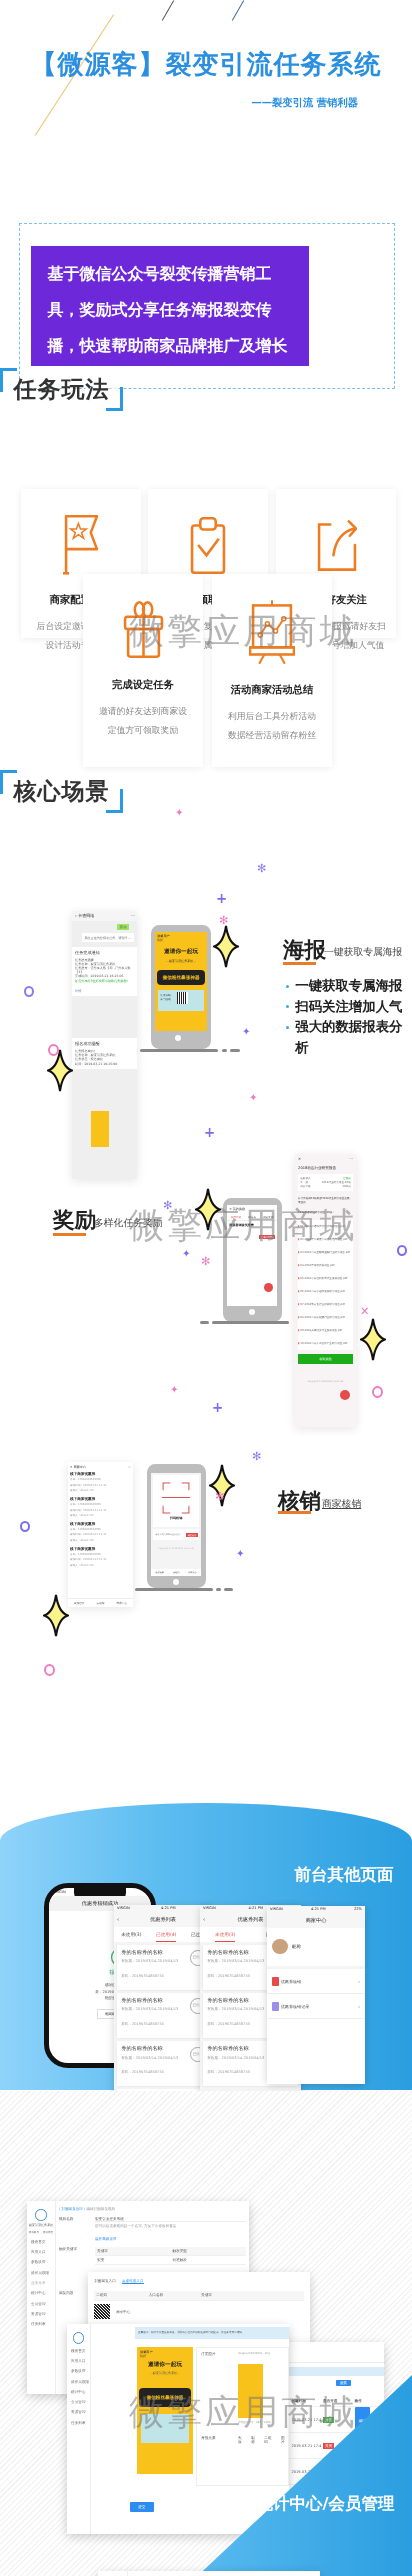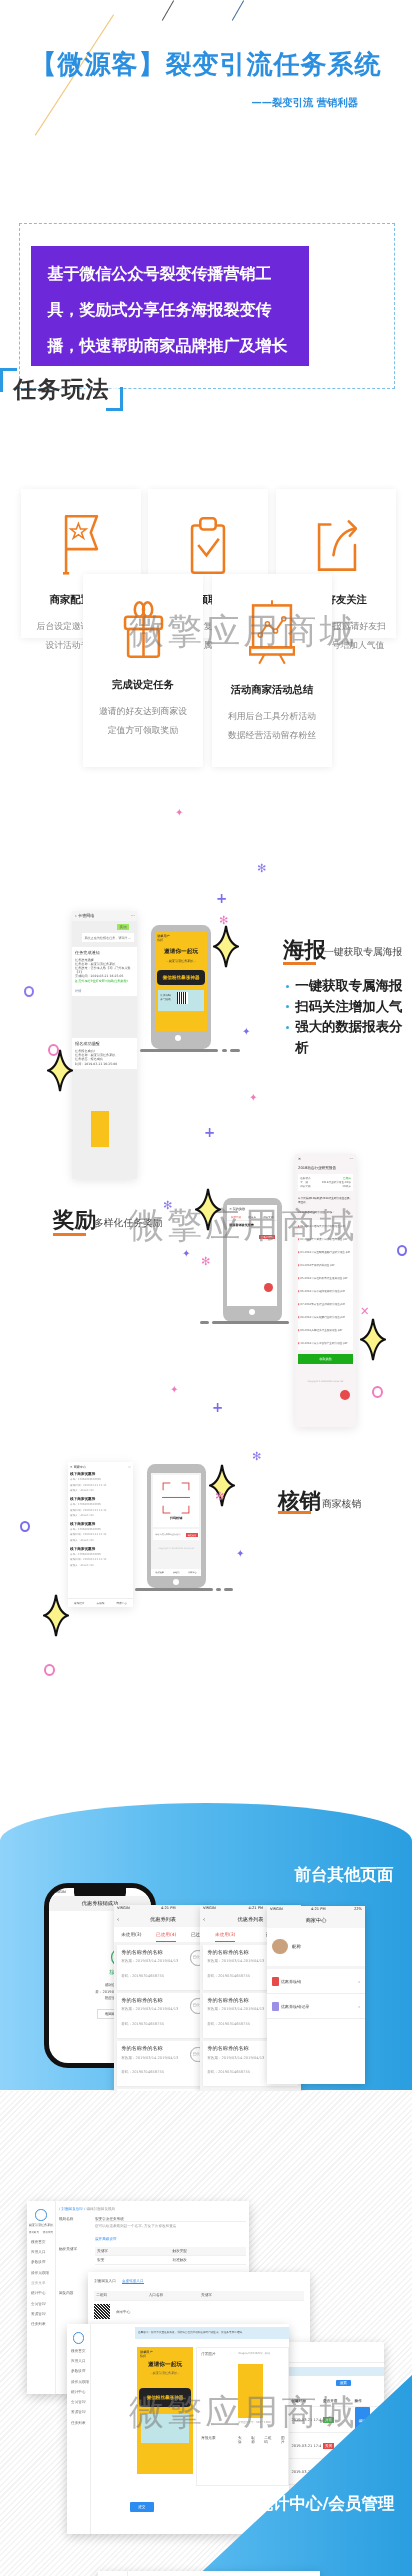--- a/index.html
+++ b/index.html
@@ -162,20 +162,23 @@
       </svg>
     <div class="ct">完成设定任务</div>
     <div class="cd">
         <div>邀请的好友达到商家设</div>
         <div>定值方可领取奖励</div>
       </div>
   </div>
 
   <div class="watermark" style="left:129px;top:608px;">微擎应用商城</div>
 
+  <div class="sec-head" style="top:770px;">
+    <div class="wrap"><span class="tl"></span><span class="txt">核心场景</span><span class="br"></span></div>
+  </div>
 
   <div class="mock" style="left:72px;top:911px;width:65px;height:268px;background:#efefef;">
     <div style="height:10.3px;line-height:10.3px;padding-left:3.1px;font-size:4.1px;color:#333;background:#f5f5f5;">‹ <span>卡密网络</span> <span style="float:right;padding-right:2.1px;">···</span></div>
     <div style="text-align:right;padding:3.1px 8.2px 0 0;"><span style="background:#9be85a;padding:1px 2.1px;font-size:3.6px;">奖励</span></div>
     <div style="margin:4.1px 3.1px 0 10.3px;background:#fff;padding:2.1px;font-size:3.1px;">系统正在为您报名任务，请稍等...</div>
     <div style="background:#fff;margin-top:5.2px;padding:3.1px;">
       <div style="font-size:4.1px;color:#333;">任务完成通知</div>
       <div style="font-size:3.1px;color:#555;margin-top:3.1px;line-height:4.1px;">
         <div>任务进度提醒</div>
         <div>任务名称：裂变引流任务系统</div>
@@ -324,21 +327,21 @@
         <span>商家中心</span>
       </div>
     </div>
     <div class="home-btn" style="left:26px;top:115px;width:6.2px;height:6.2px;"></div>
   </div>
   <div class="ground" style="left:135px;top:1588px;width:78px;"></div>
   <div class="ground" style="left:216px;top:1588px;width:5.2px;"></div>
   <div class="ground" style="left:224px;top:1588px;width:9.3px;"></div>
 
   <div class="scene-title" style="left:278px;top:1486px;">核销</div>
-  <div class="scene-sub" style="left:322px;top:1498px;">商家核销</div>
+  <div class="scene-sub" style="left:322px;top:1498px;text-decoration:underline;">商家核销</div>
   <div class="scene-underline" style="left:278px;top:1511px;width:33px;"></div>
 
   <svg class="deco" style="left:213px;top:925px;" width="26" height="43" viewBox="0 0 50 84">
       <path d="M25 2 Q30 36 48 42 Q30 48 25 82 Q20 48 2 42 Q20 36 25 2Z" fill="#fbf48a" stroke="#111" stroke-width="4"></path>
     </svg>
   <svg class="deco" style="left:47px;top:1049px;" width="26" height="43" viewBox="0 0 50 84">
       <path d="M25 2 Q30 36 48 42 Q30 48 25 82 Q20 48 2 42 Q20 36 25 2Z" fill="#fbf48a" stroke="#111" stroke-width="4"></path>
     </svg>
   <svg class="deco" style="left:195px;top:1188px;" width="26" height="43" viewBox="0 0 50 84">
       <path d="M25 2 Q30 36 48 42 Q30 48 25 82 Q20 48 2 42 Q20 36 25 2Z" fill="#fbf48a" stroke="#111" stroke-width="4"></path>

